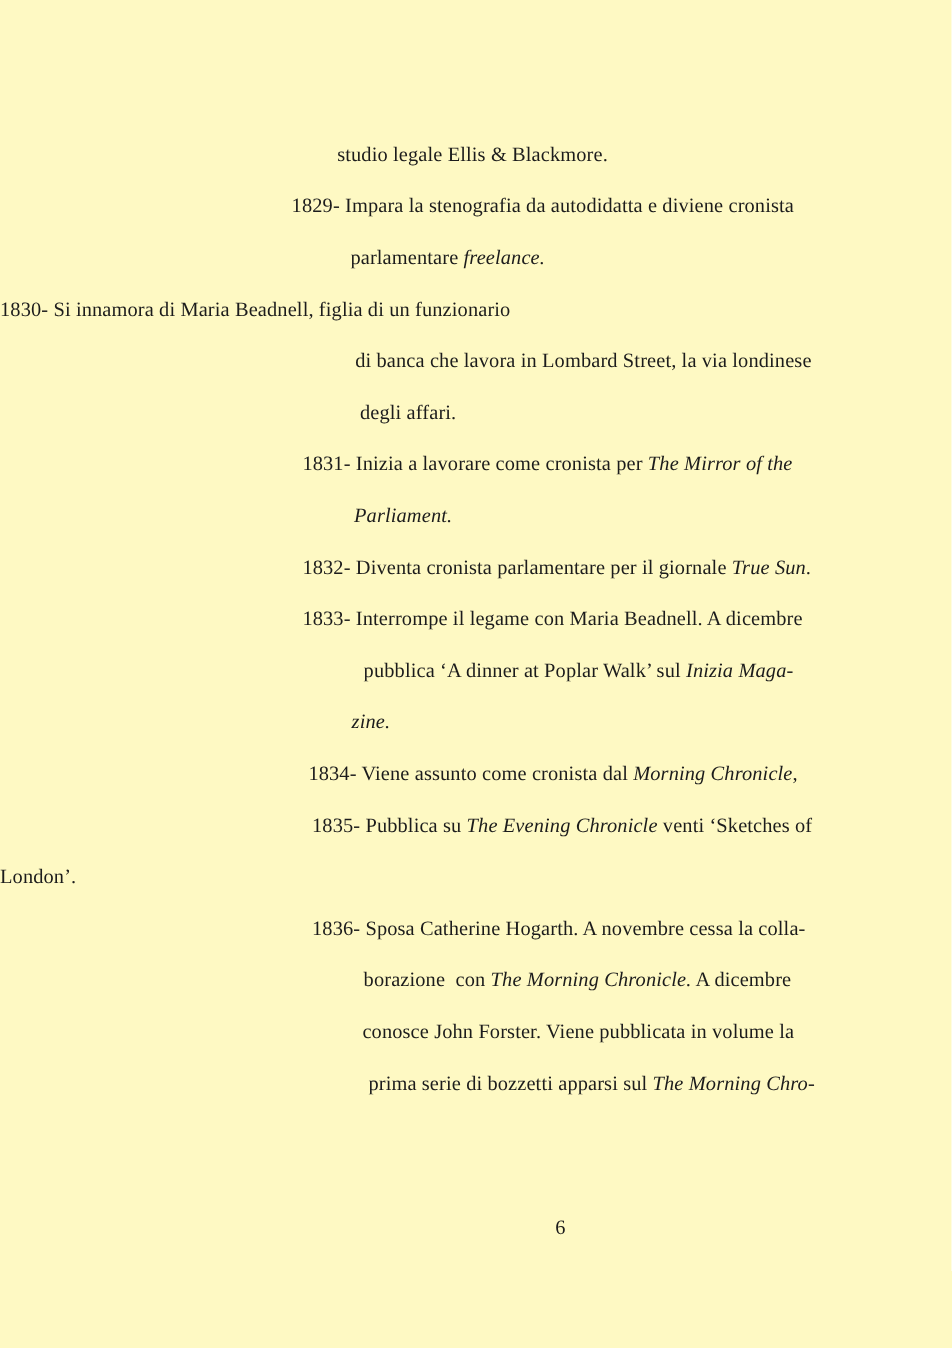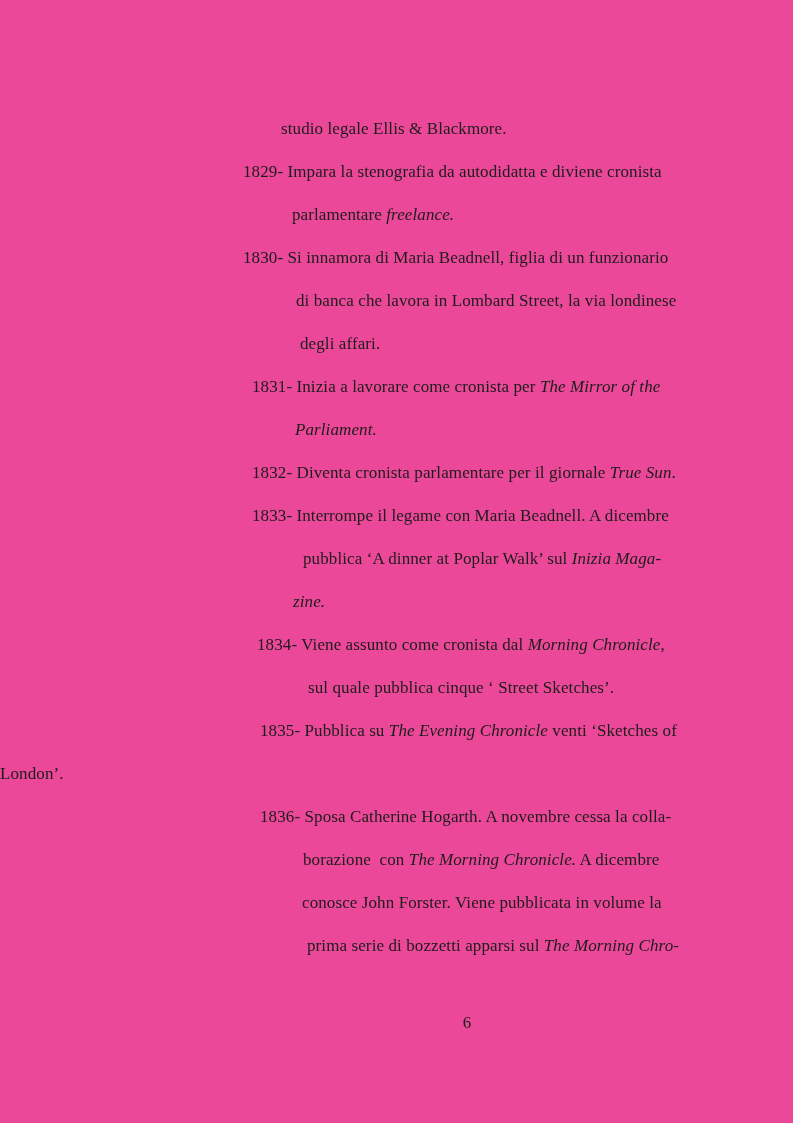--- a/index.html
+++ b/index.html
@@ -4,21 +4,21 @@
 <style>
   html, body {
     margin: 0;
     padding: 0;
     background: #ffffff;
   }
   .page {
     position: relative;
     width: 793px;
     height: 1123px;
-    background: #ec4899;
+    background: #fef9c3;
     overflow: hidden;
     font-family: "Liberation Serif", "DejaVu Serif", serif;
     color: #1c1c1c;
   }
   .doc-body {
     position: absolute;
     top: 107px;
     left: 0;
     width: 793px;
   }
@@ -44,31 +44,30 @@
   }
 </style>
 </head>
 <body>
 
 <div class="page">
   <div class="doc-body" style="color: rgb(28, 28, 28);">
       <div class="text-line" style="padding-left: 281px;"><span>studio legale Ellis &amp; Blackmore.</span></div>
       <div class="text-line" style="padding-left: 243px;"><span>1829- Impara la stenografia da autodidatta e diviene cronista</span></div>
       <div class="text-line" style="padding-left: 292px;"><span>parlamentare </span><span class="italic">freelance.</span></div>
-      <div class="text-line" style="padding-left: 243px;"><span>1830- Si innamora di Maria Beadnell, figlia di un funzionario</span></div>
+      <div class="text-line" style=""><span>1830- Si innamora di Maria Beadnell, figlia di un funzionario</span></div>
       <div class="text-line" style="padding-left: 296px;"><span>di banca che lavora in Lombard Street, la via londinese</span></div>
       <div class="text-line" style="padding-left: 300px;"><span>degli affari.</span></div>
       <div class="text-line" style="padding-left: 252px;"><span>1831- Inizia a lavorare come cronista per </span><span class="italic">The Mirror of the</span></div>
       <div class="text-line" style="padding-left: 295px;"><span class="italic">Parliament.</span></div>
       <div class="text-line" style="padding-left: 252px;"><span>1832- Diventa cronista parlamentare per il giornale </span><span class="italic">True Sun</span><span>.</span></div>
       <div class="text-line" style="padding-left: 252px;"><span>1833- Interrompe il legame con Maria Beadnell. A dicembre</span></div>
       <div class="text-line" style="padding-left: 303px;"><span>pubblica ‘A dinner at Poplar Walk’ sul </span><span class="italic">Inizia Maga-</span></div>
       <div class="text-line" style="padding-left: 293px;"><span class="italic">zine.</span></div>
       <div class="text-line" style="padding-left: 257px;"><span>1834- Viene assunto come cronista dal </span><span class="italic">Morning Chronicle</span><span>,</span></div>
-      <div class="text-line" style="padding-left: 308px;"><span>sul quale pubblica cinque ‘ Street Sketches’.</span></div>
       <div class="text-line" style="padding-left: 260px;"><span>1835- Pubblica su </span><span class="italic">The Evening Chronicle</span><span> venti ‘Sketches of</span></div>
       <div class="text-line" style=""><span>London’.</span></div>
       <div class="text-line" style="padding-left: 260px;"><span>1836- Sposa Catherine Hogarth. A novembre cessa la colla-</span></div>
       <div class="text-line" style="padding-left: 303px;"><span>borazione  con </span><span class="italic">The Morning Chronicle.</span><span> A dicembre</span></div>
       <div class="text-line" style="padding-left: 302px;"><span>conosce John Forster. Viene pubblicata in volume la</span></div>
       <div class="text-line" style="padding-left: 307px;"><span>prima serie di bozzetti apparsi sul </span><span class="italic">The Morning Chro-</span></div>
     </div>
   <div class="page-number">6</div>
 </div>
 

